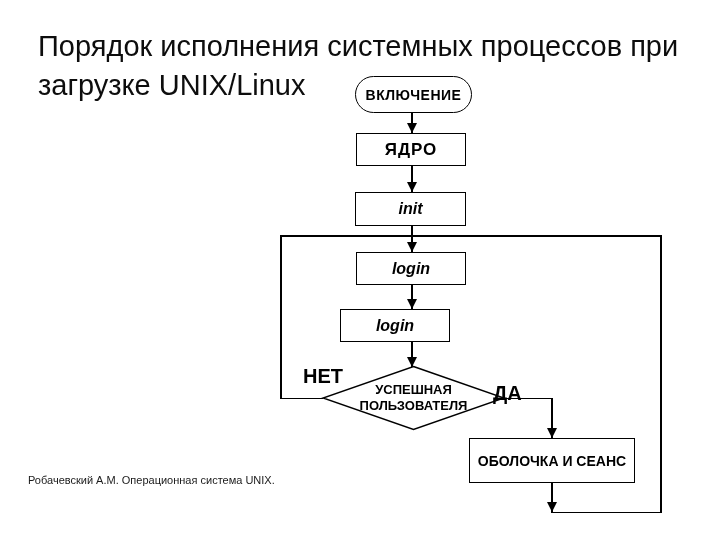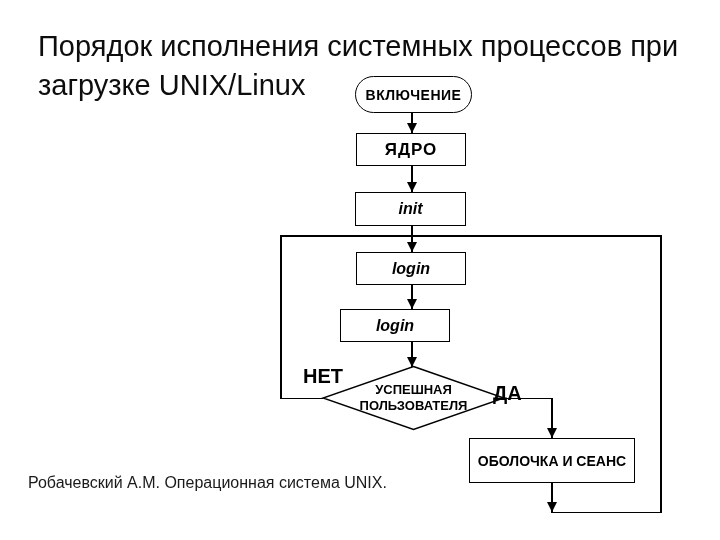--- a/index.html
+++ b/index.html
@@ -81,21 +81,21 @@
   .vline { background: #000000; width: 1.5px; }
   .arrow-down {
     width: 0; height: 0;
     border-left: 5px solid transparent;
     border-right: 5px solid transparent;
     border-top: 10px solid #000000;
   }
   .footer {
     left: 28px;
     top: 474px;
-    font-size: 16px;
+    font-size: 11px;
     color: #1a1a1a;
   }
 </style>
 </head>
 <body>
 
 <div class="slide">
 
   <div class="abs title">Порядок исполнения системных процессов при загрузке UNIX/Linux</div>
 

